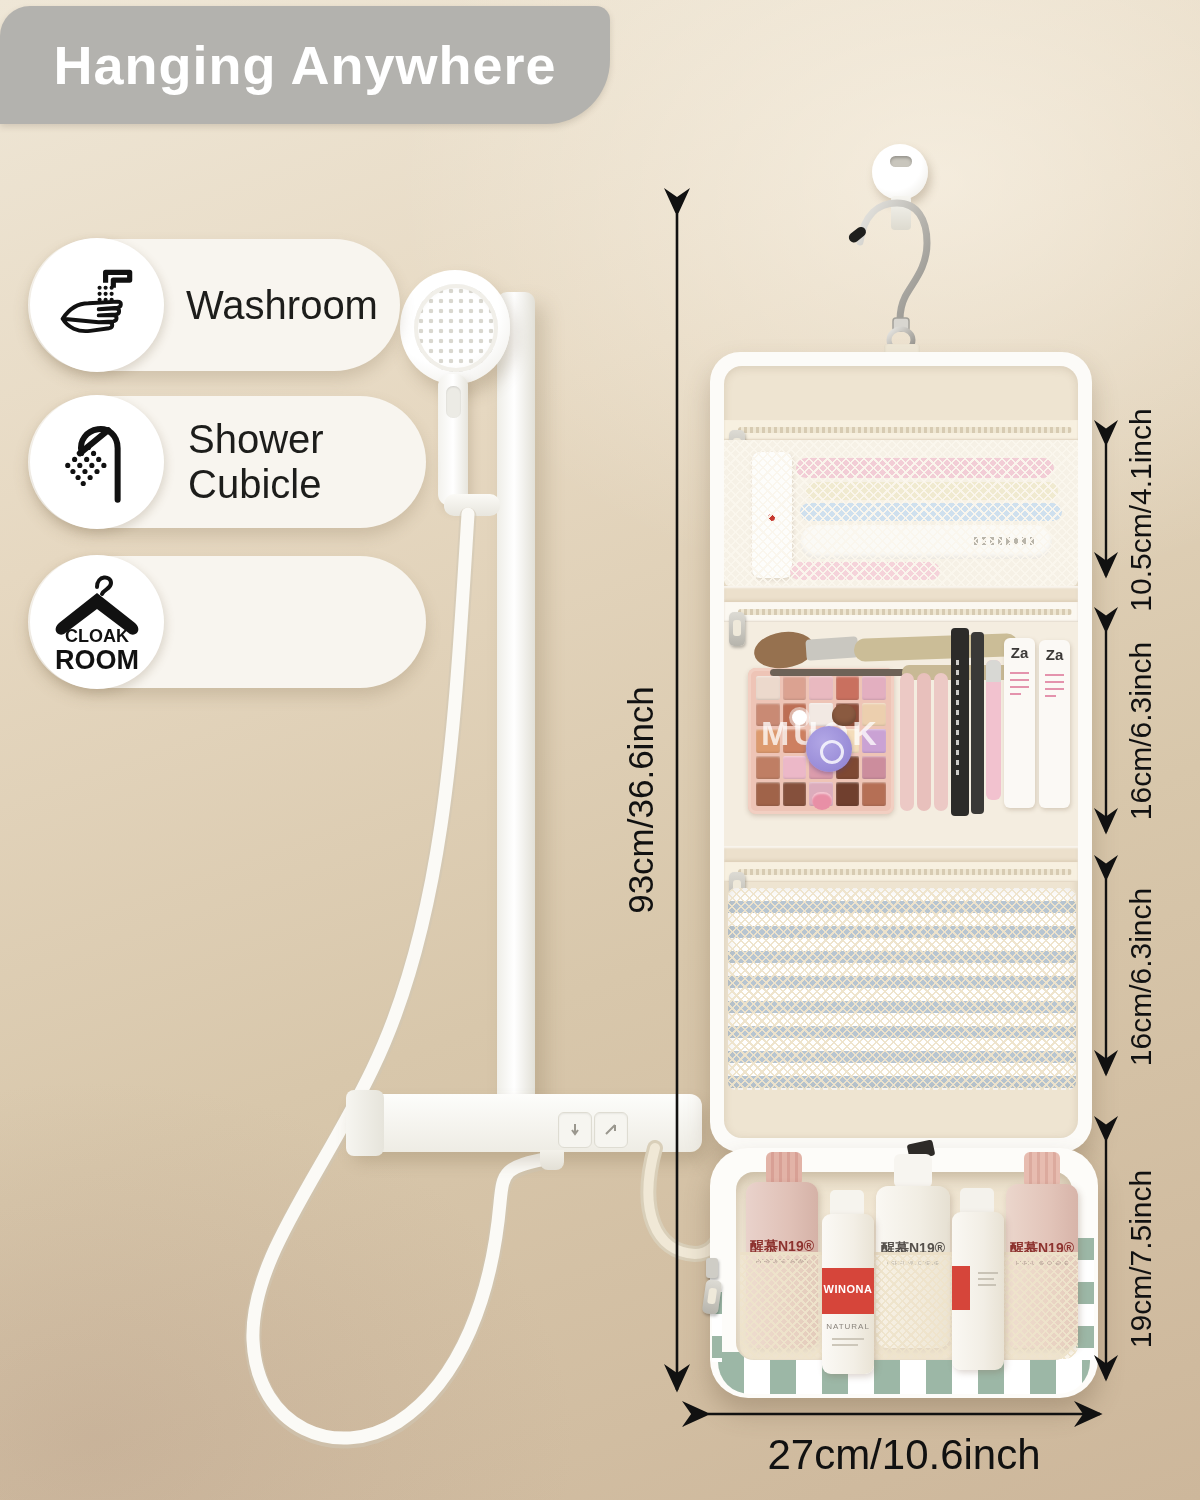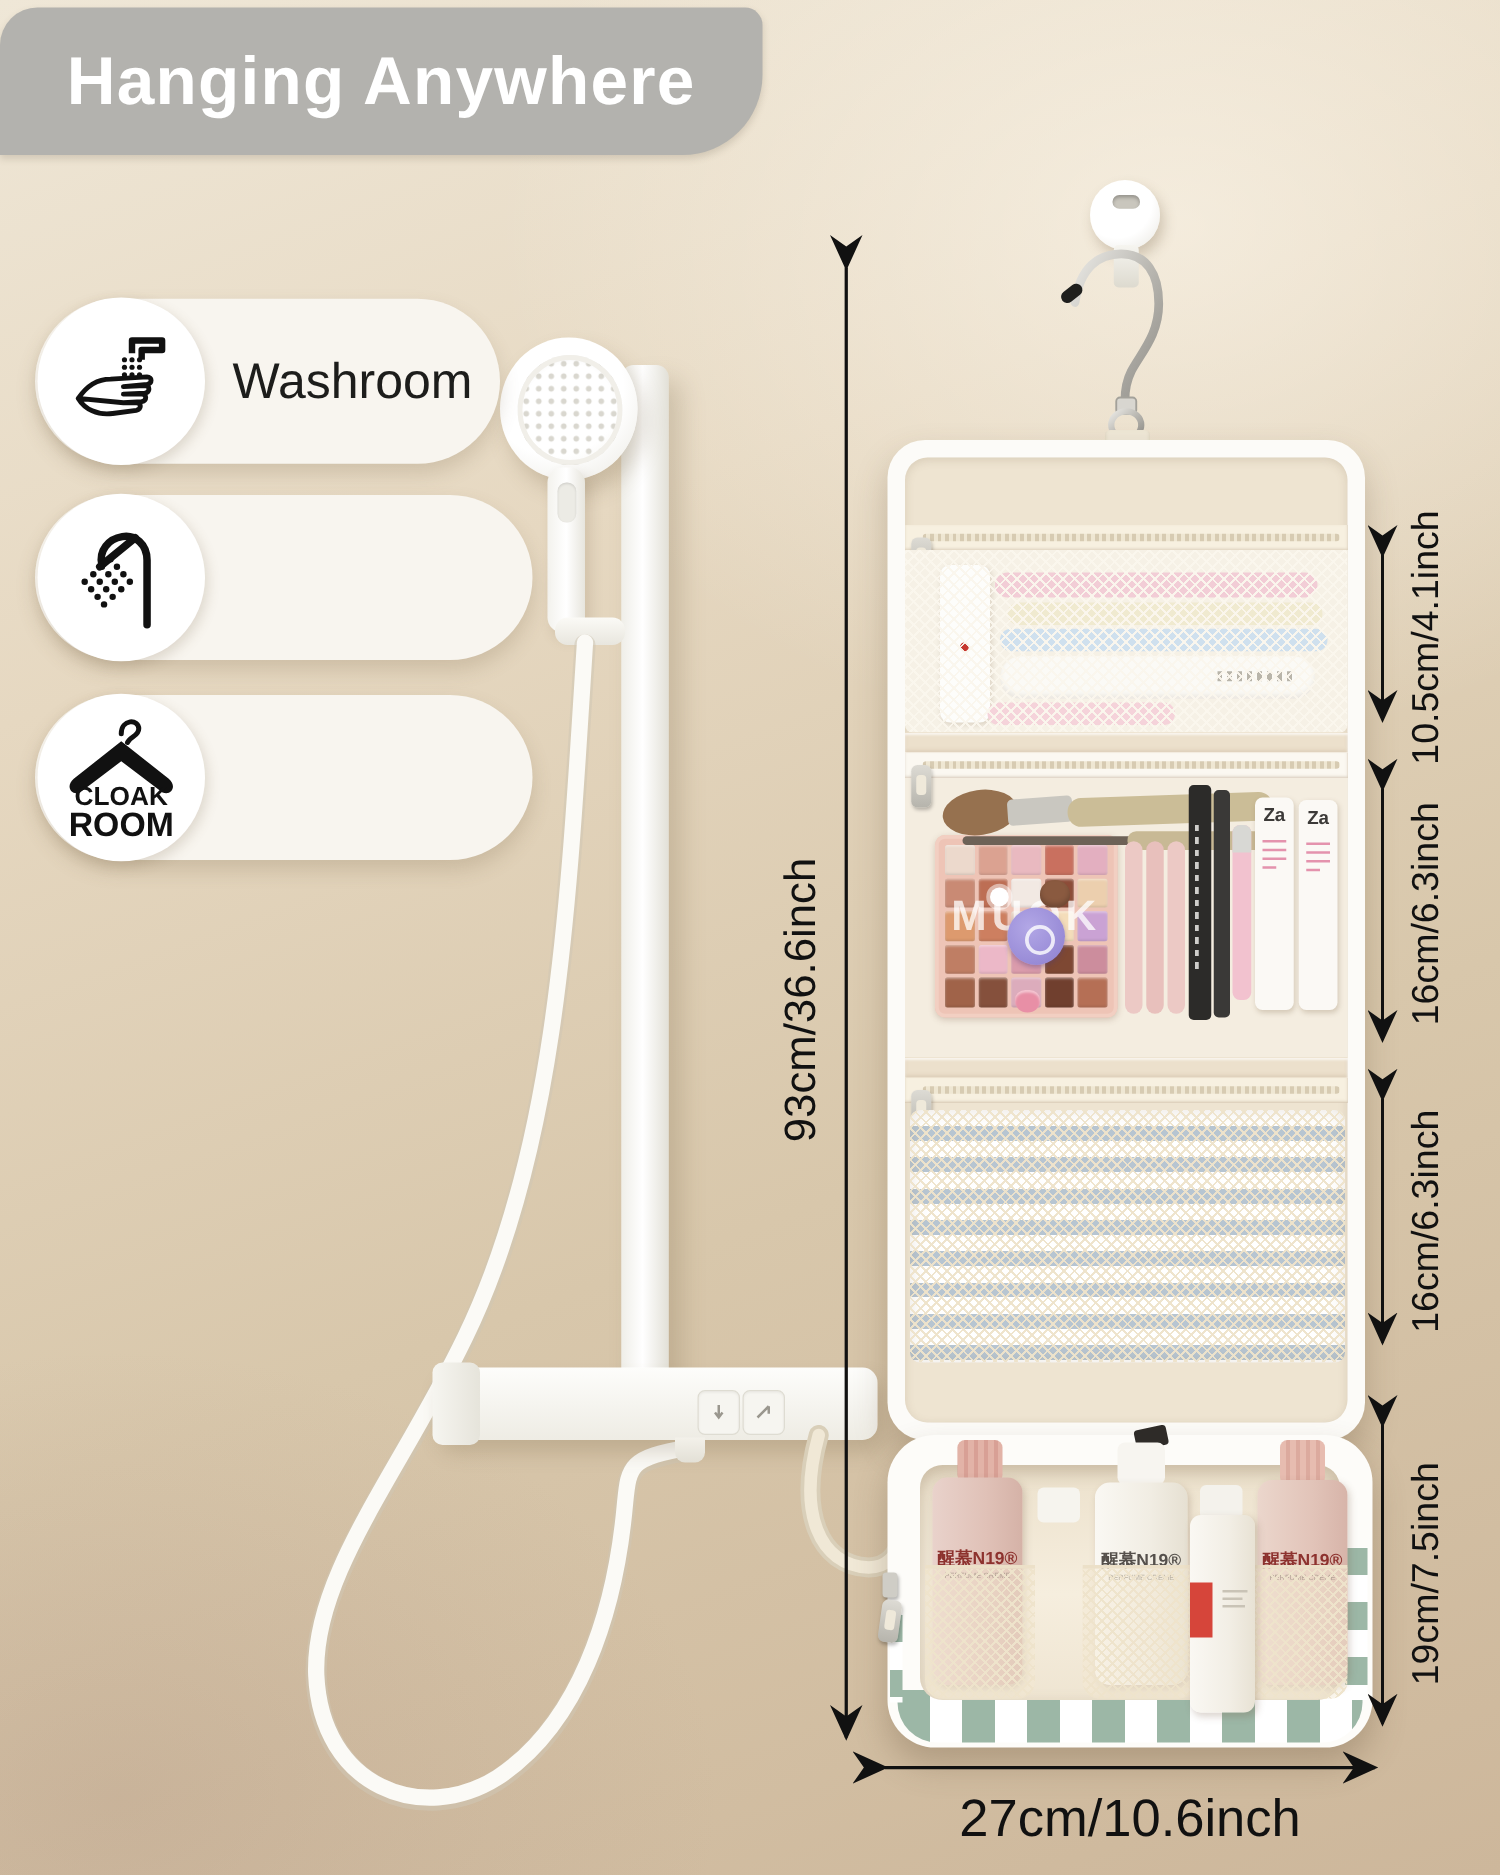--- a/index.html
+++ b/index.html
@@ -189,29 +189,30 @@
             <circle cx="44" cy="54" r="3"></circle>
             <circle cx="36" cy="61" r="3"></circle>
             <circle cx="28" cy="68" r="3"></circle>
           <circle cx="58" cy="54" r="3"></circle>
             <circle cx="50" cy="61" r="3"></circle>
             <circle cx="42" cy="68" r="3"></circle>
             <circle cx="34" cy="75" r="3"></circle>
         </g>
       </svg>
     </div>
+    <div class="lbl">Shower Cubicle</div>
   </div>
 
   <div class="abs pill" style="left:28px;top:556px;width:398px;">
     <div class="disc">
       <svg width="100" height="100" viewBox="0 0 100 100" style="position:absolute;left:17px;top:6px;">
         <path d="M50,26 C50,14 64,14 64,22 C64,28 57,28 55,33" fill="none" stroke="#111" stroke-width="4" stroke-linecap="round"></path>
         <path d="M50,32 L12,62 C5,68 10,76 17,73 L50,48 L83,73 C90,76 95,68 88,62 Z" fill="#111"></path>
       </svg>
-      <div class="hanger-txt" style="top:72px;font-size:21px;">CLOAK</div>
+      <div class="hanger-txt" style="top:72px;font-size:18px;">CLOAK</div>
       <div class="hanger-txt" style="top:92px;font-size:27px;">ROOM</div>
     </div>
   </div>
 
   <div class="abs" style="left:872px;top:144px;width:56px;height:56px;border-radius:50%;
        background:radial-gradient(circle at 38% 32%,#ffffff 55%,#e7e5de);box-shadow:3px 6px 10px rgba(110,90,60,.28);"></div>
   <div class="abs" style="left:890px;top:156px;width:22px;height:11px;border-radius:6px;background:#c9c6bd;box-shadow:inset 0 2px 3px rgba(0,0,0,.25);"></div>
   <div class="abs" style="left:891px;top:196px;width:20px;height:34px;background:linear-gradient(#f6f5f0,#dddacf);border-radius:4px;"></div>
 
   <svg class="overlay" width="1200" height="1500">
@@ -361,20 +362,28 @@
   <div class="abs" style="z-index:5;left:1006px;top:1184px;width:72px;height:164px;border-radius:12px;background:linear-gradient(90deg,#ebd6cc,#e2c4b9 60%,#d7b4a9);box-shadow:2px 3px 6px rgba(120,90,70,.25);">
     <div class="bottle-lbl" style="top:56px;font-size:14px;color:#8d322e;">醒慕N19®</div>
     <div class="sub-lbl" style="top:76px;font-size:6px;color:#7c6a62;">PERFUME CREME</div>
   </div>
 
   <div class="abs meshpkt mesh-c" style="z-index:6;left:740px;width:88px;"></div>
   <div class="abs meshpkt mesh-c" style="z-index:6;left:866px;width:90px;"></div>
   <div class="abs meshpkt mesh-c" style="z-index:6;left:996px;width:82px;"></div>
 
   <div class="abs" style="z-index:7;left:830px;top:1190px;width:34px;height:28px;border-radius:5px;background:#f6f4ee;"></div>
+  <div class="abs" style="z-index:7;left:822px;top:1214px;width:52px;height:160px;border-radius:9px;background:linear-gradient(90deg,#fbf9f5,#f3efe6 60%,#e9e3d5);box-shadow:2px 3px 6px rgba(120,90,70,.25);">
+    <div class="abs" style="left:0;top:54px;width:100%;height:46px;background:#d6453a;">
+      <div class="bottle-lbl" style="top:15px;font-size:11px;color:#fff;letter-spacing:.5px;">WINONA</div>
+    </div>
+    <div class="sub-lbl" style="top:108px;font-size:8px;color:#8a847c;letter-spacing:1px;">NATURAL</div>
+    <div class="abs" style="left:10px;top:124px;width:32px;height:2px;background:#cdc7ba;"></div>
+    <div class="abs" style="left:10px;top:130px;width:26px;height:2px;background:#cdc7ba;"></div>
+  </div>
 
   <div class="abs" style="z-index:7;left:960px;top:1188px;width:34px;height:28px;border-radius:5px;background:#f4f2ec;"></div>
   <div class="abs" style="z-index:7;left:952px;top:1212px;width:52px;height:158px;border-radius:9px;background:linear-gradient(90deg,#faf8f3,#f2eee5 60%,#e8e2d4);box-shadow:2px 3px 6px rgba(120,90,70,.25);">
     <div class="abs" style="left:0;top:54px;width:18px;height:44px;background:#d6453a;"></div>
     <div class="abs" style="left:26px;top:60px;width:20px;height:2px;background:#c9c3b6;"></div>
     <div class="abs" style="left:26px;top:66px;width:16px;height:2px;background:#c9c3b6;"></div>
     <div class="abs" style="left:26px;top:72px;width:18px;height:2px;background:#c9c3b6;"></div>
   </div>
 
   <svg class="overlay" width="1200" height="1500" style="z-index:20;">

